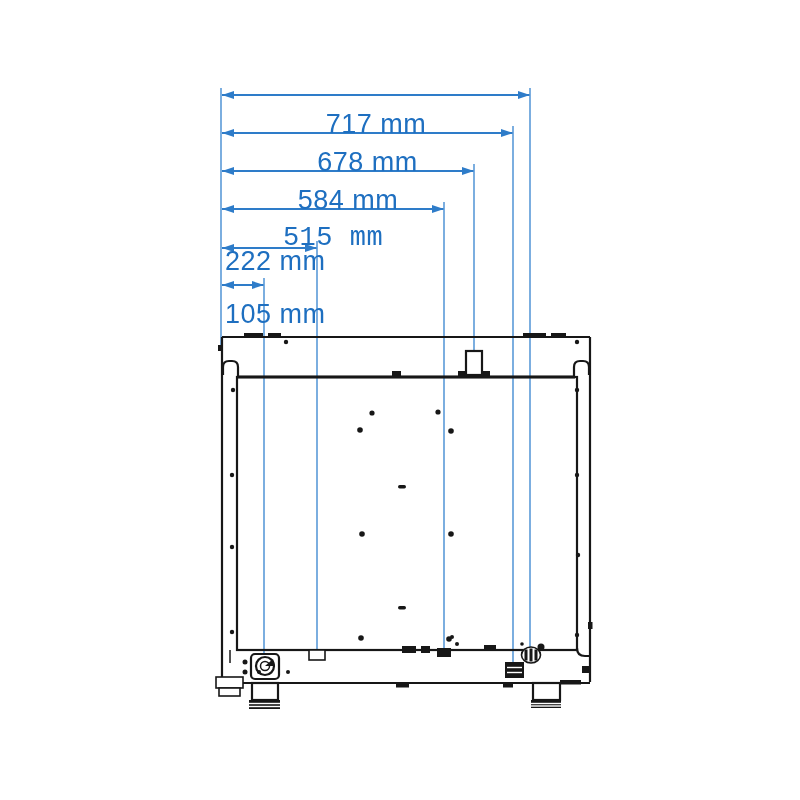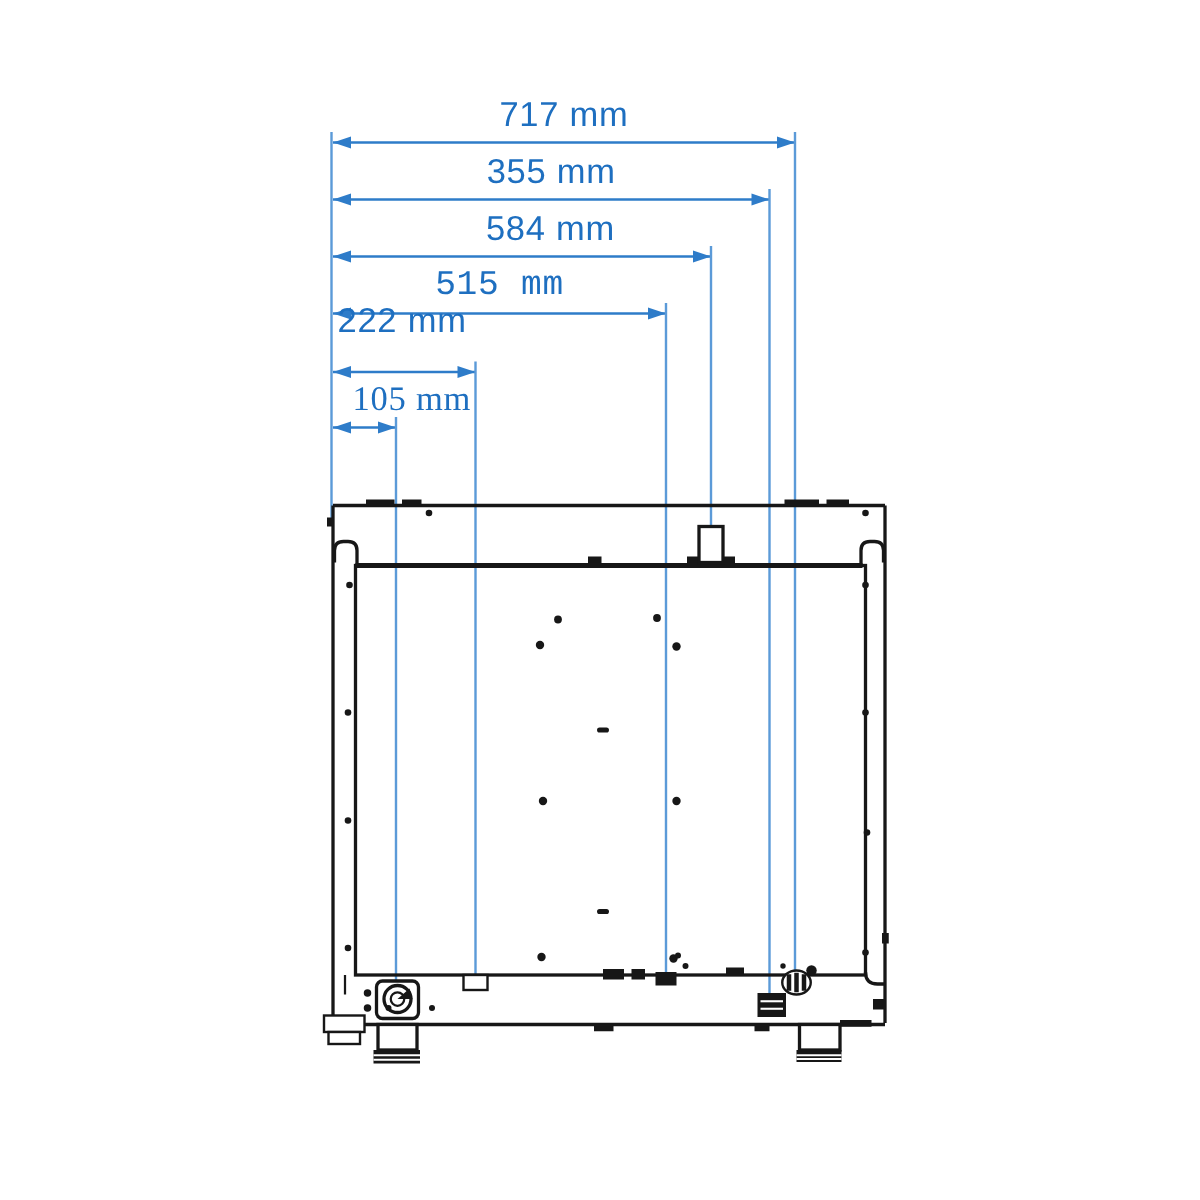--- a/index.html
+++ b/index.html
@@ -2,22 +2,22 @@
 <html><head>
 <meta charset="utf-8">
 <style>
   html,body{margin:0;padding:0;background:#ffffff;}
   #canvas{
     position:relative;width:800px;height:800px;background:var(--c-bg,#fff);
     font-family:"Liberation Sans", sans-serif;overflow:hidden;
   }
   #drawing{position:absolute;left:0;top:0;}
   .dim-label{
-    position:absolute;font-size:23px;line-height:26px;letter-spacing:.5px;
-    color:var(--c-dim,#1e6fc0);white-space:nowrap;user-select:none;
+    position:absolute;font-size:27px;line-height:26px;letter-spacing:.5px;
+    color:var(--c-dim,#1e6fc0);white-space:nowrap;user-select:none;margin-top:48px;
   }
   .dim-label.center{transform:translateX(-50%);}
   .dimline{stroke:var(--c-dimline,#2e7cc9);stroke-width:1.8;}
   .arrow{fill:var(--c-dimline,#2e7cc9);stroke:none;}
   .extline{stroke:var(--c-ext,#5b9ad8);stroke-width:1.6;}
   .ln{stroke:var(--c-ink,#171717);fill:none;stroke-width:2.2;}
   .ln3{stroke:var(--c-ink,#171717);fill:none;stroke-width:3.2;}
   .ln1{stroke:var(--c-ink,#171717);fill:none;stroke-width:1.5;}
   .fl{fill:var(--c-ink,#171717);stroke:none;}
   .wfl{fill:#ffffff;stroke:var(--c-ink,#171717);stroke-width:2.2;}
@@ -183,18 +183,18 @@
     </g>
     <g>
       <rect class="wfl" x="533" y="683" width="27" height="17"></rect>
       <rect class="fl" x="531" y="700" width="30" height="8"></rect>
       <path class="wln" d="M531,703.5 H561"></path>
       <path class="wln" d="M531,706 H561"></path>
     </g>
   </svg>
 
 <div class="dim-label center" style="left: 376px; top: 63px;">717 mm</div>
-    <div class="dim-label center" style="left: 367.5px; top: 101px;">355 mm</div>
-    <div class="dim-label center" style="left: 367px; top: 139px;">584 mm</div>
+    <div class="dim-label center" style="left: 367.5px; top: 101px;">678 mm</div>
+    <div class="dim-label center" style="left: 348px; top: 139px;">584 mm</div>
     <div class="dim-label center" style="left: 333px; top: 177px; font-family: Liberation Mono, monospace;">515 mm</div>
     <div class="dim-label" style="left: 225px; top: 200px;">222 mm</div>
-    <div class="dim-label" style="left: 235px; top: 253px; font-family: Liberation Serif, serif;">105 mm</div>
+    <div class="dim-label" style="left: 225px; top: 253px;">105 mm</div>
   </div>
 
 </body></html>

